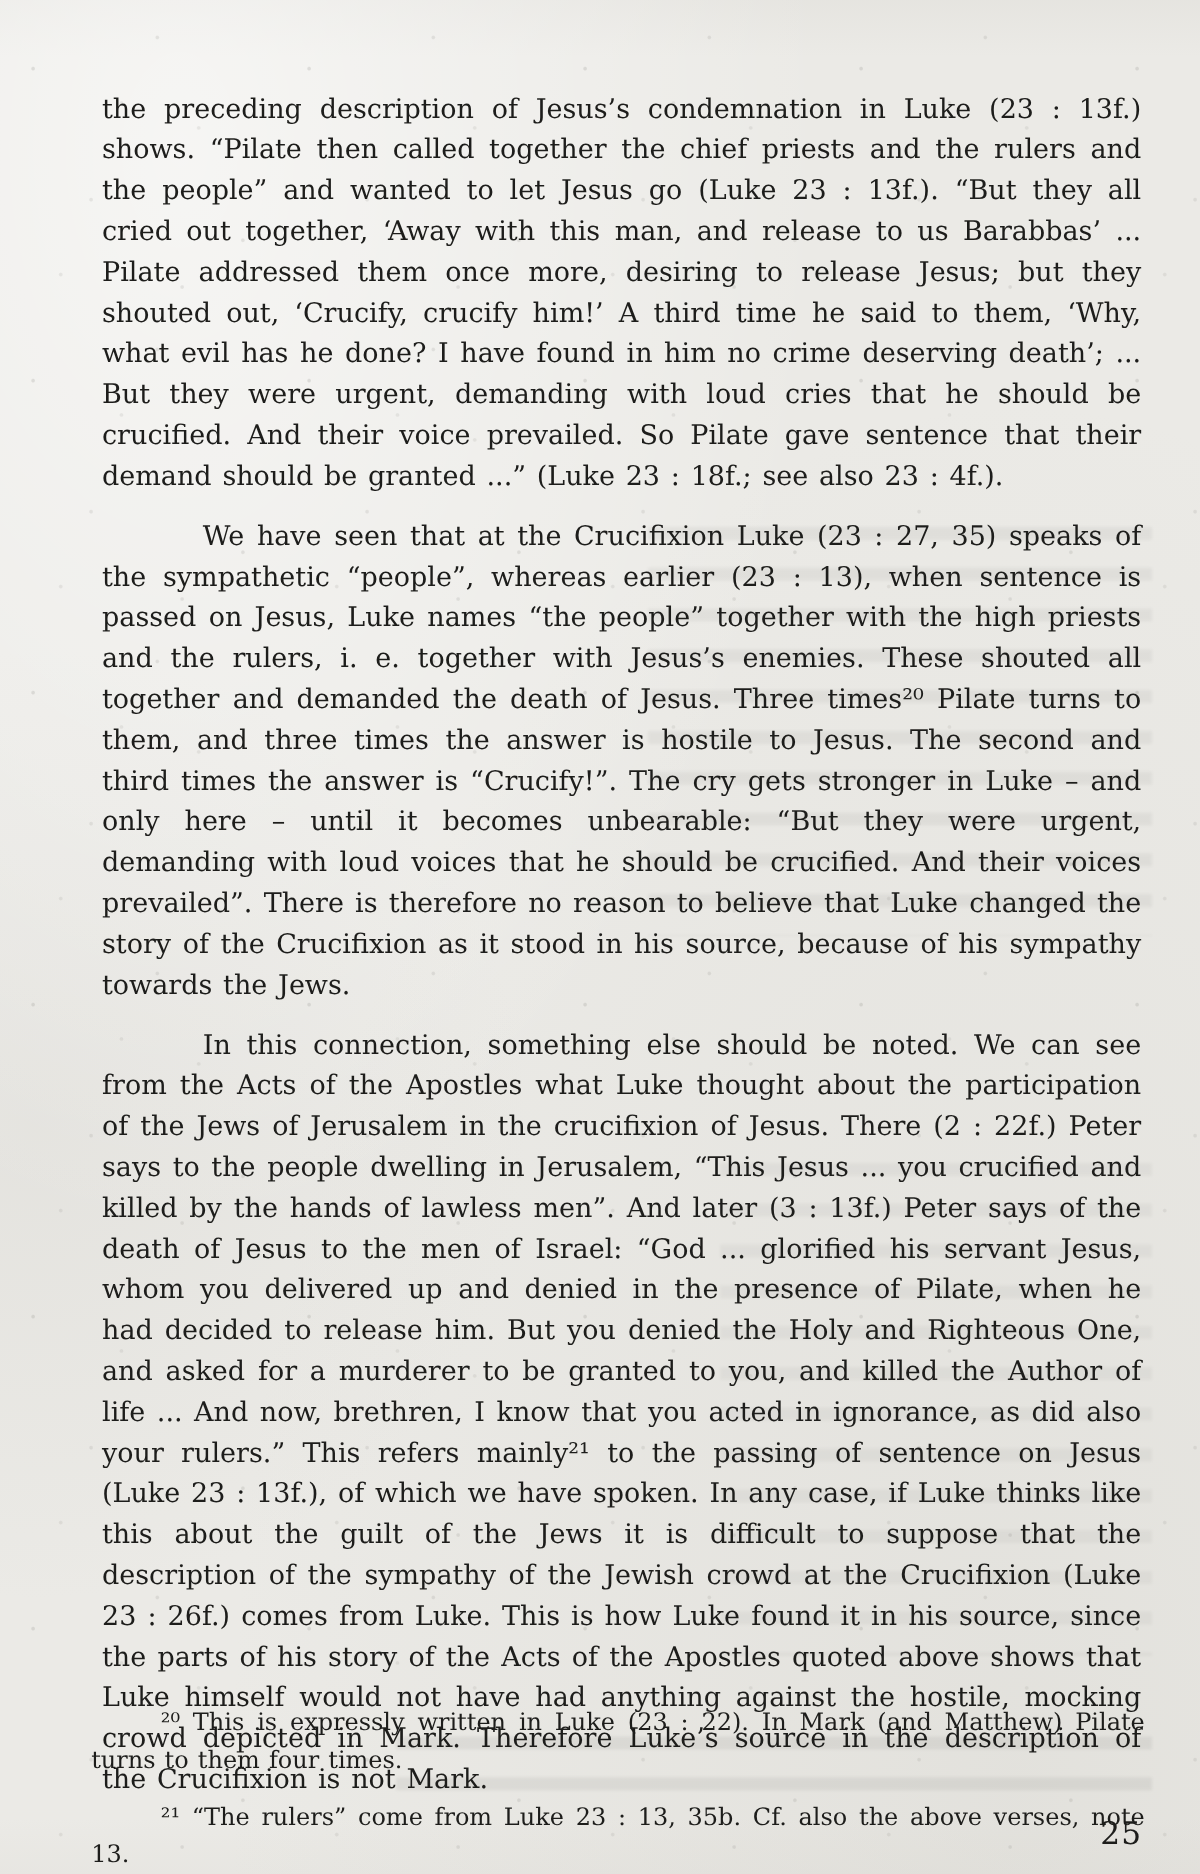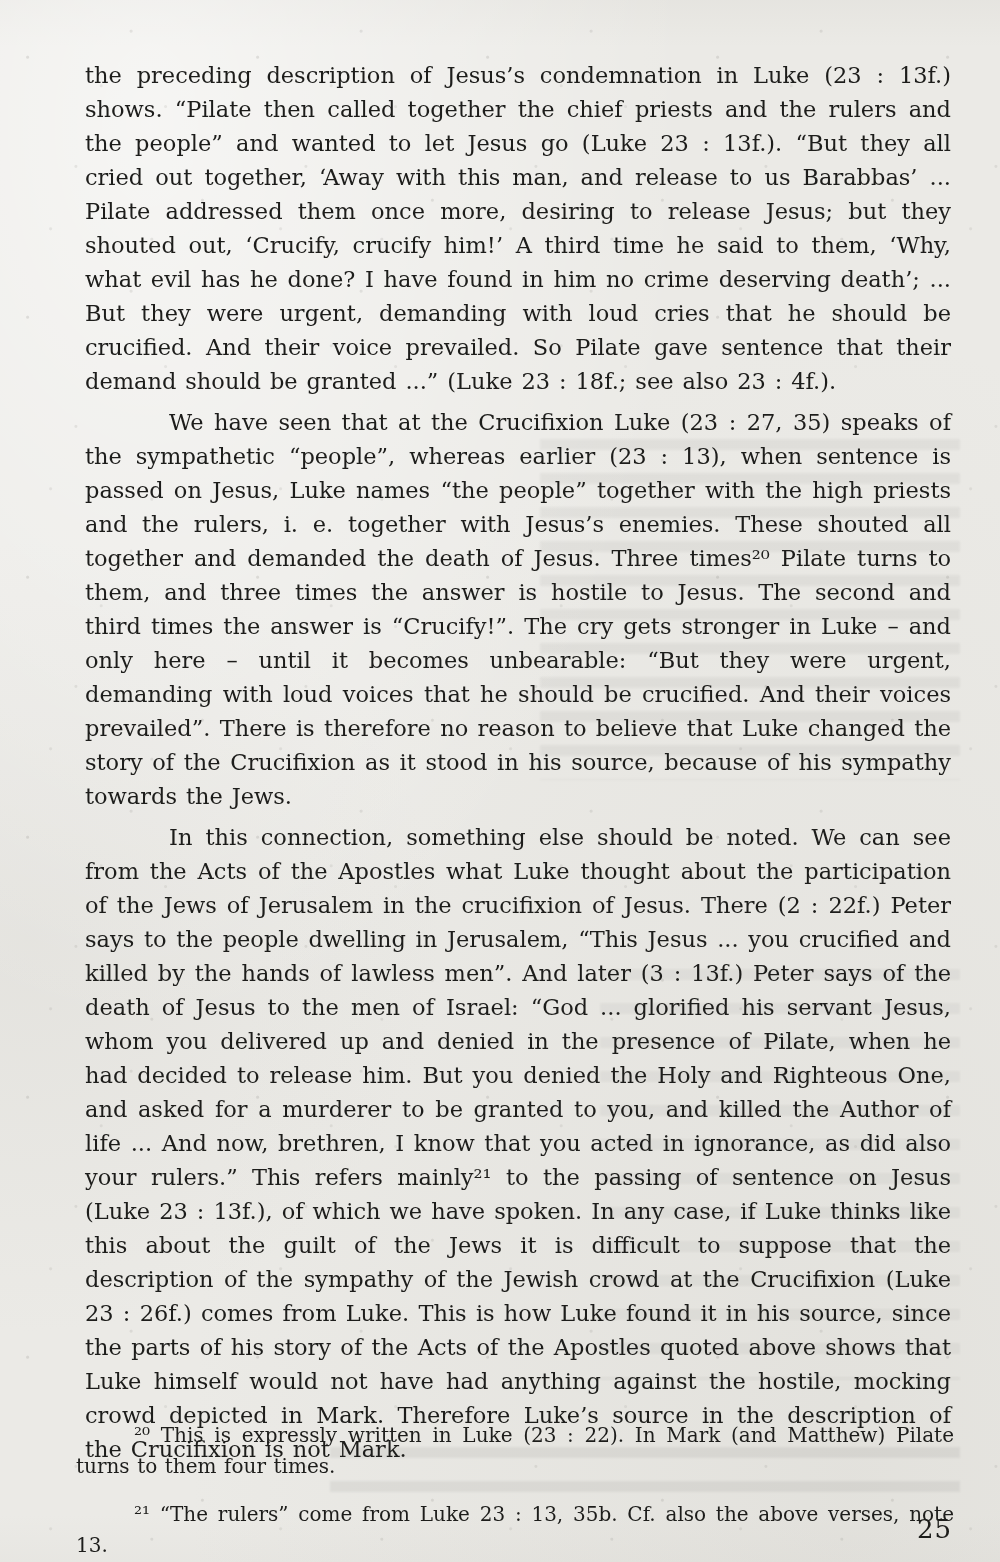--- a/index.html
+++ b/index.html
@@ -61,21 +61,21 @@
     position: absolute;
     left: 85px;
     top: 58px;
     width: 866px;
     color: #1d1d1b;
     font-size: 22.5px;
     line-height: 34px;
     text-align: justify;
     word-spacing: 0.08em;
   }
-  .para { margin: 0 0 7px 0; }
+  .para { margin: 16px 0 7px 0; }
   .para.indent { text-indent: 84px; }
 
   .footnotes {
     position: absolute;
     left: 76px;
     top: 1420px;
     width: 878px;
     color: #1d1d1b;
     font-size: 20px;
     line-height: 31px;

